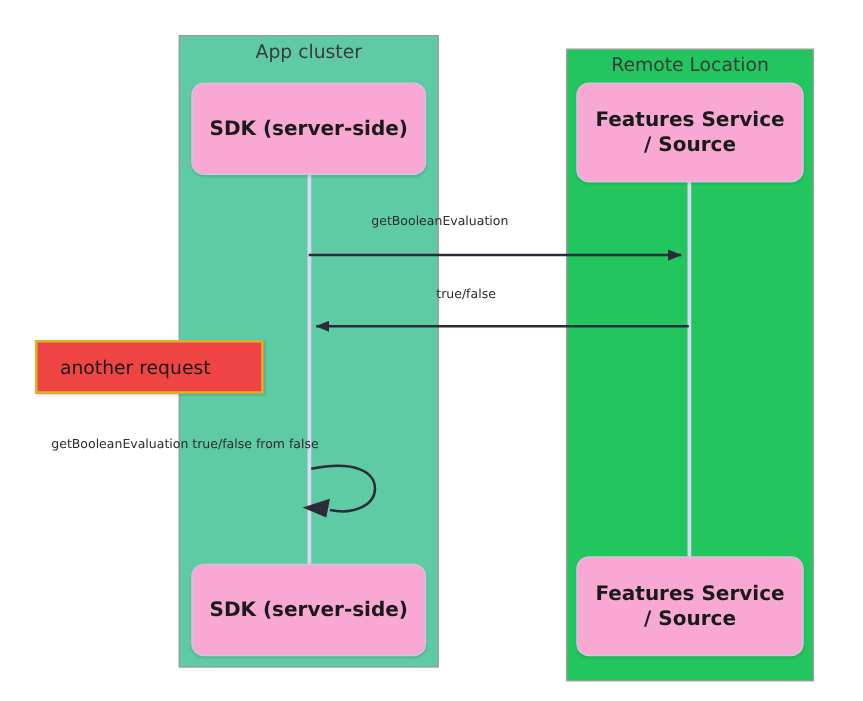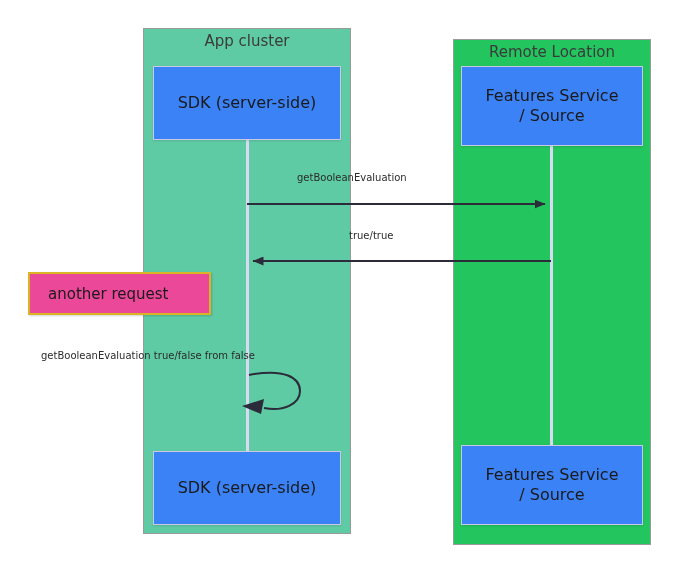--- a/index.html
+++ b/index.html
@@ -60,31 +60,32 @@
     width: 3px;
     background: #d9d9f2;
   }
   .lifeline.left  { left: 246px; top: 140px; height: 312px; }
   .lifeline.right { left: 550px; top: 140px; height: 312px; }
 
   
   .actor-box {
     position: absolute;
     box-sizing: border-box;
-    background: #3b82f6;
+    background: #f9a8d4;
     border: 1px solid #c9c9e4;
-    border-radius: 0;
+    border-radius: 10px;
     display: flex;
     align-items: center;
     justify-content: center;
     text-align: center;
     font-size: 16px;
     color: #1a1a1a;
     line-height: 1.25;
     box-shadow: 0 1px 2px rgba(0,0,0,0.12);
+    font-weight: bold;
   }
   .actor-box.app-head   { left: 153px; top: 66px;  width: 188px; height: 74px; }
   .actor-box.app-foot   { left: 153px; top: 451px; width: 188px; height: 74px; }
   .actor-box.rem-head   { left: 461px; top: 66px;  width: 182px; height: 80px; }
   .actor-box.rem-foot   { left: 461px; top: 445px; width: 182px; height: 80px; }
 
   
   .msg-label {
     position: absolute;
     font-size: 10px;
@@ -93,21 +94,21 @@
   }
 
   
   .note-box {
     position: absolute;
     left: 28px;
     top: 272px;
     width: 183px;
     height: 43px;
     box-sizing: border-box;
-    background: #ec4899;
+    background: #ef4444;
     border: 2px solid #D9B526;
     display: flex;
     align-items: center;
     padding-left: 18px;
     font-size: 15px;
     color: #1a1a1a;
     box-shadow: 1px 1px 2px rgba(0,0,0,0.18);
   }
 </style>
 </head>
@@ -161,21 +162,21 @@
     <line x1="247" y1="204" x2="545" y2="204" stroke="#2b2b3a" stroke-width="2" marker-end="url(#arrowR)"></line>
 
     <line x1="551" y1="261" x2="253" y2="261" stroke="#2b2b3a" stroke-width="2" marker-end="url(#arrowL)"></line>
 
     <path d="M 249 375 C 285 368, 300 378, 300 391 C 300 404, 283 412, 264 408" fill="none" stroke="#2b2b3a" stroke-width="2"></path>
     <path d="M 242 406 L 264 399 L 261 414 Z" fill="#2b2b3a"></path>
   </svg>
 
   <div class="msg-label" style="left:297px; top:172px;">getBooleanEvaluation</div>
 
-  <div class="msg-label" style="left:349px; top:230px;">true/true</div>
+  <div class="msg-label" style="left:349px; top:230px;">true/false</div>
 
   <div class="msg-label" style="left:41px; top:350px;">getBooleanEvaluation true/false from false</div>
 
   <div class="note-box">
     <span>another request</span>
   </div>
 
 </div>
 
 </body></html>

